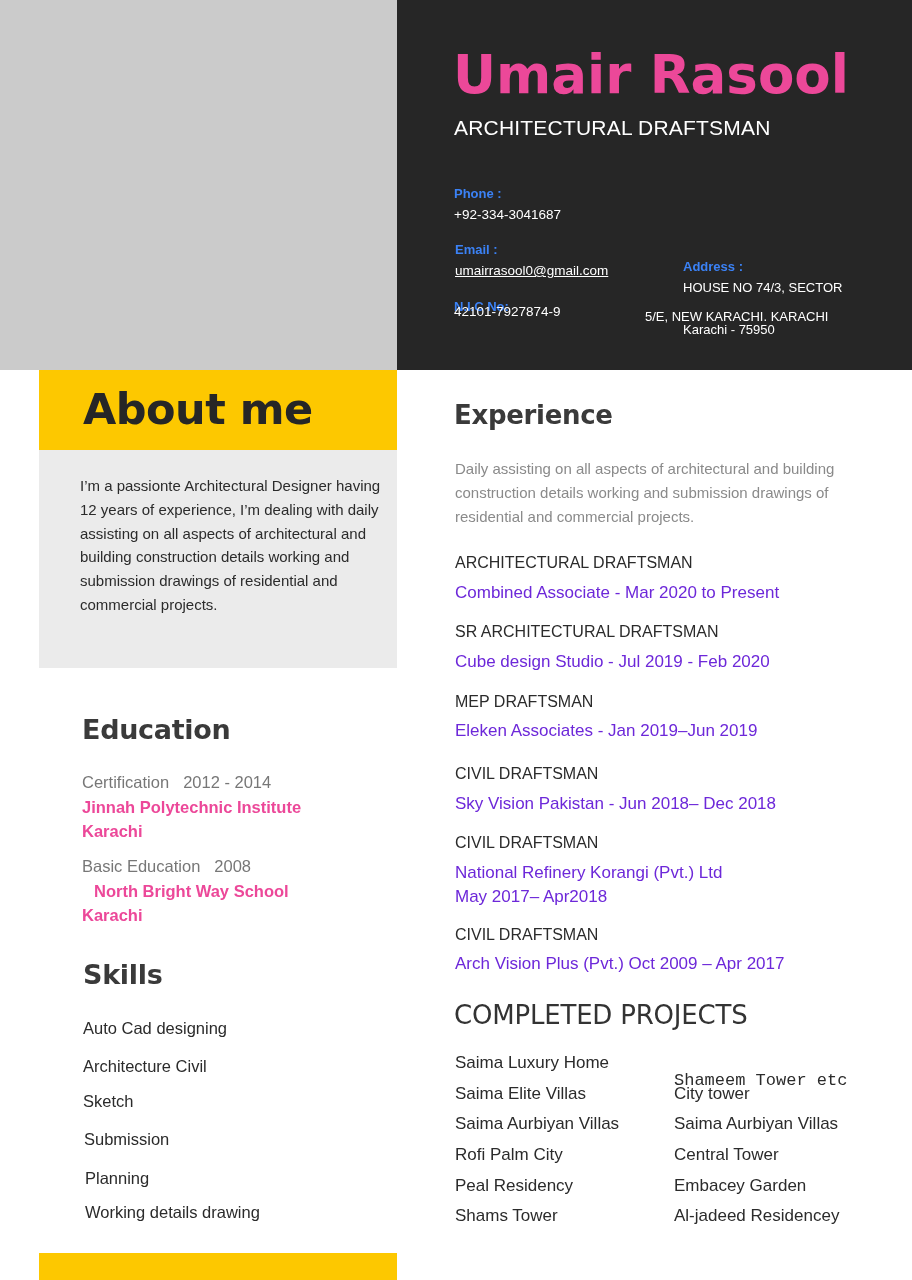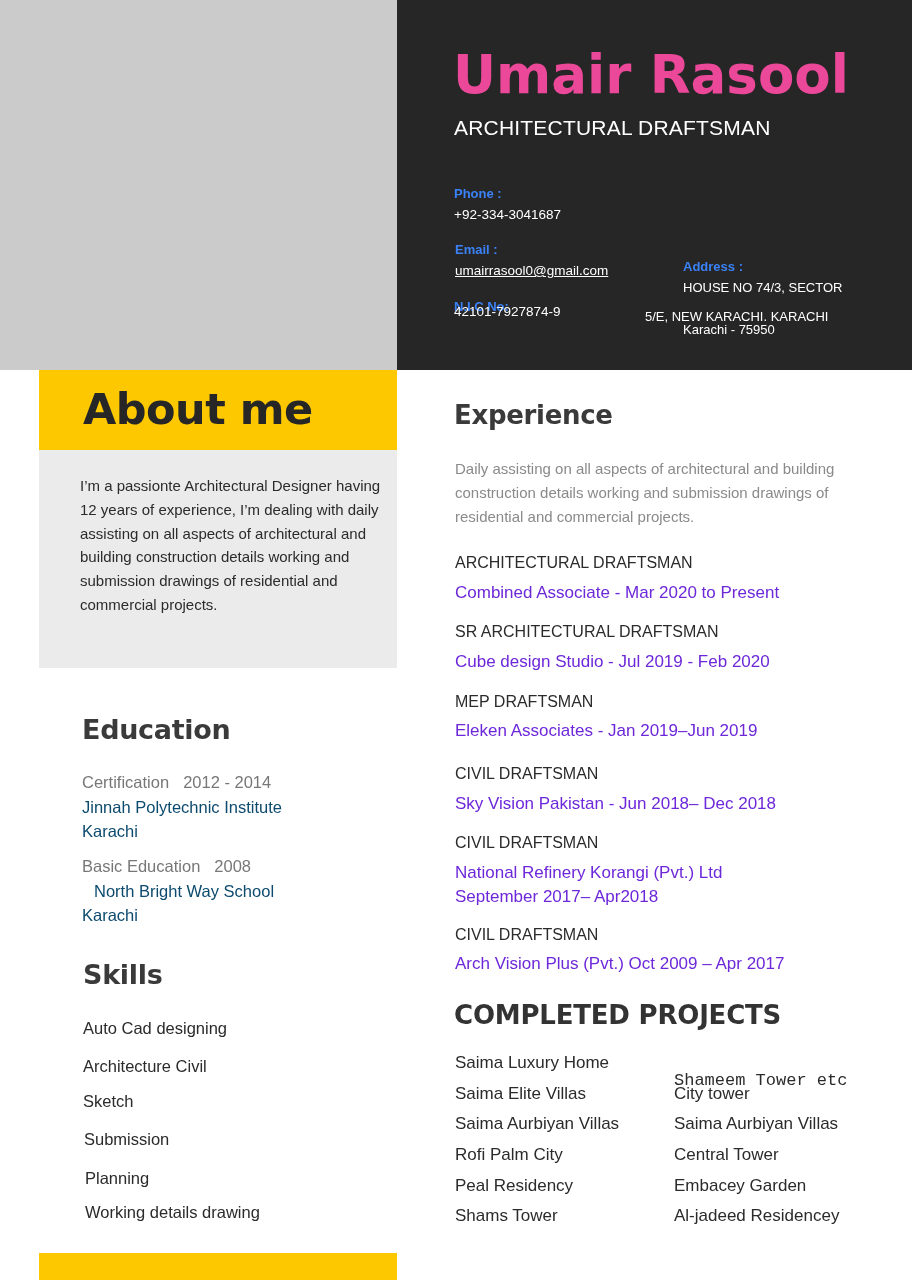--- a/index.html
+++ b/index.html
@@ -23,34 +23,34 @@
   .about-title { left: 83px; top: 384px; font-size: 43px; font-weight: bold; color: #262626; white-space: nowrap; font-family: "DejaVu Sans", sans-serif; letter-spacing: -0.5px; }
   .about-box { left: 39px; top: 450px; width: 358px; height: 218px; background: #ebebeb; }
   .about-text { left: 80px; top: 474px; width: 305px; font-size: 15px; line-height: 23.8px; color: #2b2b2b; font-family: "Liberation Sans", sans-serif; }
 
   
   .h2 { font-size: 27px; font-weight: bold; color: #3a3a3a; white-space: nowrap; font-family: "DejaVu Sans", sans-serif; letter-spacing: -0.3px; }
 
   
   .edu-meta { font-size: 16.5px; color: #777777; white-space: nowrap; font-family: "Liberation Sans", sans-serif; }
   .edu-meta .gap { display: inline-block; width: 14px; }
-  .edu-line { font-size: 16.5px; color: #0c4a6e; white-space: nowrap; font-family: "Liberation Sans", sans-serif; line-height: 24px; }
+  .edu-line { font-size: 16.5px; color: #ec4899; white-space: nowrap; font-family: "Liberation Sans", sans-serif; line-height: 24px; font-weight: bold; }
 
   
   .skill { font-size: 16.5px; color: #2b2b2b; white-space: nowrap; font-family: "Liberation Sans", sans-serif; }
 
   .bottom-bar { left: 39px; top: 1253px; width: 358px; height: 27px; background: #fdc800; }
 
   
   .exp-summary { left: 455px; top: 457px; width: 420px; font-size: 15px; line-height: 24px; color: #8a8a8a; font-family: "Liberation Sans", sans-serif; }
   .job-role { font-size: 16px; color: #2b2b2b; white-space: nowrap; font-family: "Liberation Sans", sans-serif; }
   .job-detail { font-size: 17px; color: #6d28d9; white-space: nowrap; font-family: "Liberation Sans", sans-serif; line-height: 24px; }
 
   
-  .proj-title { left: 454px; top: 1000px; font-size: 26px; font-weight: bold; color: #333333; white-space: nowrap; font-family: "DejaVu Sans", sans-serif; letter-spacing: -0.2px; }
+  .proj-title { left: 454px; top: 1000px; font-size: 26px; font-weight: normal; color: #333333; white-space: nowrap; font-family: "DejaVu Sans", sans-serif; letter-spacing: -0.2px; }
   .proj { font-size: 17px; color: #2b2b2b; white-space: nowrap; font-family: "Liberation Sans", sans-serif; }
 </style>
 </head>
 <body>
 
 <div class="abs photo"></div>
 
 <div class="abs header"></div>
 <div class="abs name">Umair Rasool</div>
 <div class="abs title">ARCHITECTURAL DRAFTSMAN</div>
@@ -108,21 +108,21 @@
 <div class="abs job-detail" style="left:455px; top:650px;">Cube design Studio - Jul 2019 - Feb 2020</div>
 
 <div class="abs job-role" style="left:455px; top:693px;">MEP DRAFTSMAN</div>
 <div class="abs job-detail" style="left:455px; top:719px;">Eleken Associates - Jan 2019–Jun 2019</div>
 
 <div class="abs job-role" style="left:455px; top:765px;">CIVIL DRAFTSMAN</div>
 <div class="abs job-detail" style="left:455px; top:792px;">Sky Vision Pakistan - Jun 2018– Dec 2018</div>
 
 <div class="abs job-role" style="left:455px; top:834px;">CIVIL DRAFTSMAN</div>
 <div class="abs job-detail" style="left:455px; top:861px;">National Refinery Korangi (Pvt.) Ltd</div>
-<div class="abs job-detail" style="left:455px; top:885px;">September 2017– Apr2018</div>
+<div class="abs job-detail" style="left:455px; top:885px;">May 2017– Apr2018</div>
 
 <div class="abs job-role" style="left:455px; top:926px;">CIVIL DRAFTSMAN</div>
 <div class="abs job-detail" style="left:455px; top:952px;">Arch Vision Plus (Pvt.) Oct 2009 – Apr 2017</div>
 
 <div class="abs proj-title">COMPLETED PROJECTS</div>
 
 <div class="abs proj" style="left:455px; top:1053px;">Saima Luxury Home</div>
 <div class="abs proj" style="left:455px; top:1084px;">Saima Elite Villas</div>
 <div class="abs proj" style="left:455px; top:1114px;">Saima Aurbiyan Villas</div>
 <div class="abs proj" style="left:455px; top:1145px;">Rofi Palm City</div>

